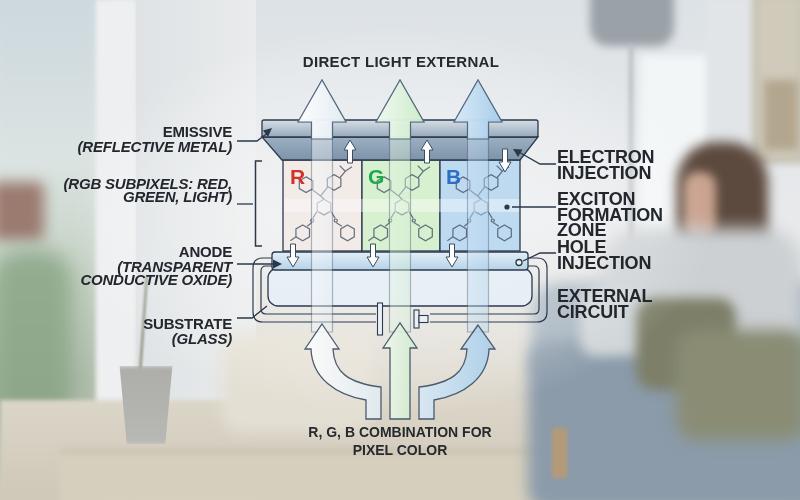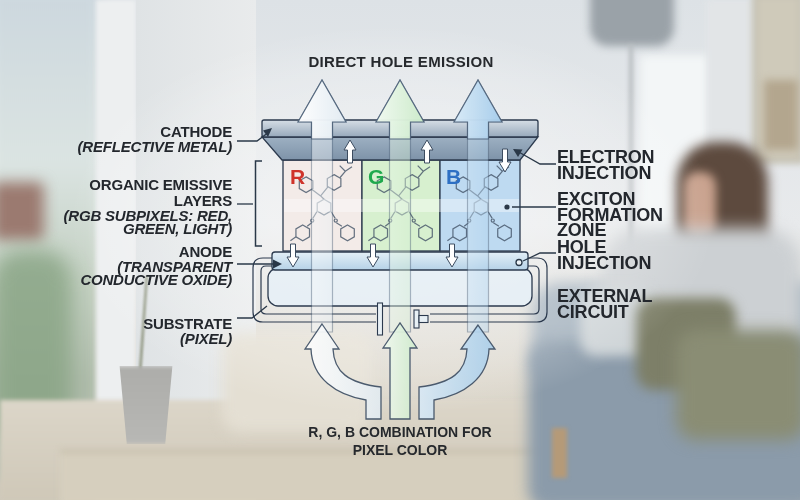--- a/index.html
+++ b/index.html
@@ -201,37 +201,36 @@
       <path d="M556,207 H512"></path>
       <path d="M556,253 H540 L523,261"></path>
       <polygon points="272,128 263,130.5 268,137" fill="#2a3848" stroke="none"></polygon>
       <polygon points="282,264 273,259.5 273,268.5" fill="#2a3848" stroke="none"></polygon>
       <polygon points="513,149 522.5,149.5 518,157" fill="#2a3848" stroke="none"></polygon>
       <circle cx="507" cy="207" r="2.6" fill="#2a3848" stroke="none"></circle>
       <circle cx="519" cy="262.5" r="3" fill="#eef4f8"></circle>
     </g>
   </svg>
 
-  <div class="title">DIRECT HOLE EMISSION</div>
+  <div class="title">DIRECT LIGHT EXTERNAL</div>
 
   <div class="lbl lbl-left" style="top:124px">
-    <div class="main">CATHODE</div>
+    <div class="main">EMISSIVE</div>
     <div class="sub">(REFLECTIVE METAL)</div>
   </div>
   <div class="lbl lbl-left" style="top:177px">
-    <div class="main">ORGANIC EMISSIVE LAYERS</div>
     <div class="sub">(RGB SUBPIXELS: RED, GREEN, LIGHT)</div>
   </div>
   <div class="lbl lbl-left" style="top:244px">
     <div class="main">ANODE</div>
     <div class="sub">(TRANSPARENT CONDUCTIVE OXIDE)</div>
   </div>
   <div class="lbl lbl-left" style="top:316px">
     <div class="main">SUBSTRATE</div>
-    <div class="sub">(PIXEL)</div>
+    <div class="sub">(GLASS)</div>
   </div>
 
   <div class="lbl lbl-right" style="top:150px">ELECTRON INJECTION</div>
   <div class="lbl lbl-right" style="top:192px">EXCITON FORMATION ZONE</div>
   <div class="lbl lbl-right" style="top:240px">HOLE INJECTION</div>
   <div class="lbl lbl-right" style="top:289px">EXTERNAL CIRCUIT</div>
 
   <div class="caption">R, G, B COMBINATION FOR PIXEL COLOR</div>
 </div>
 

